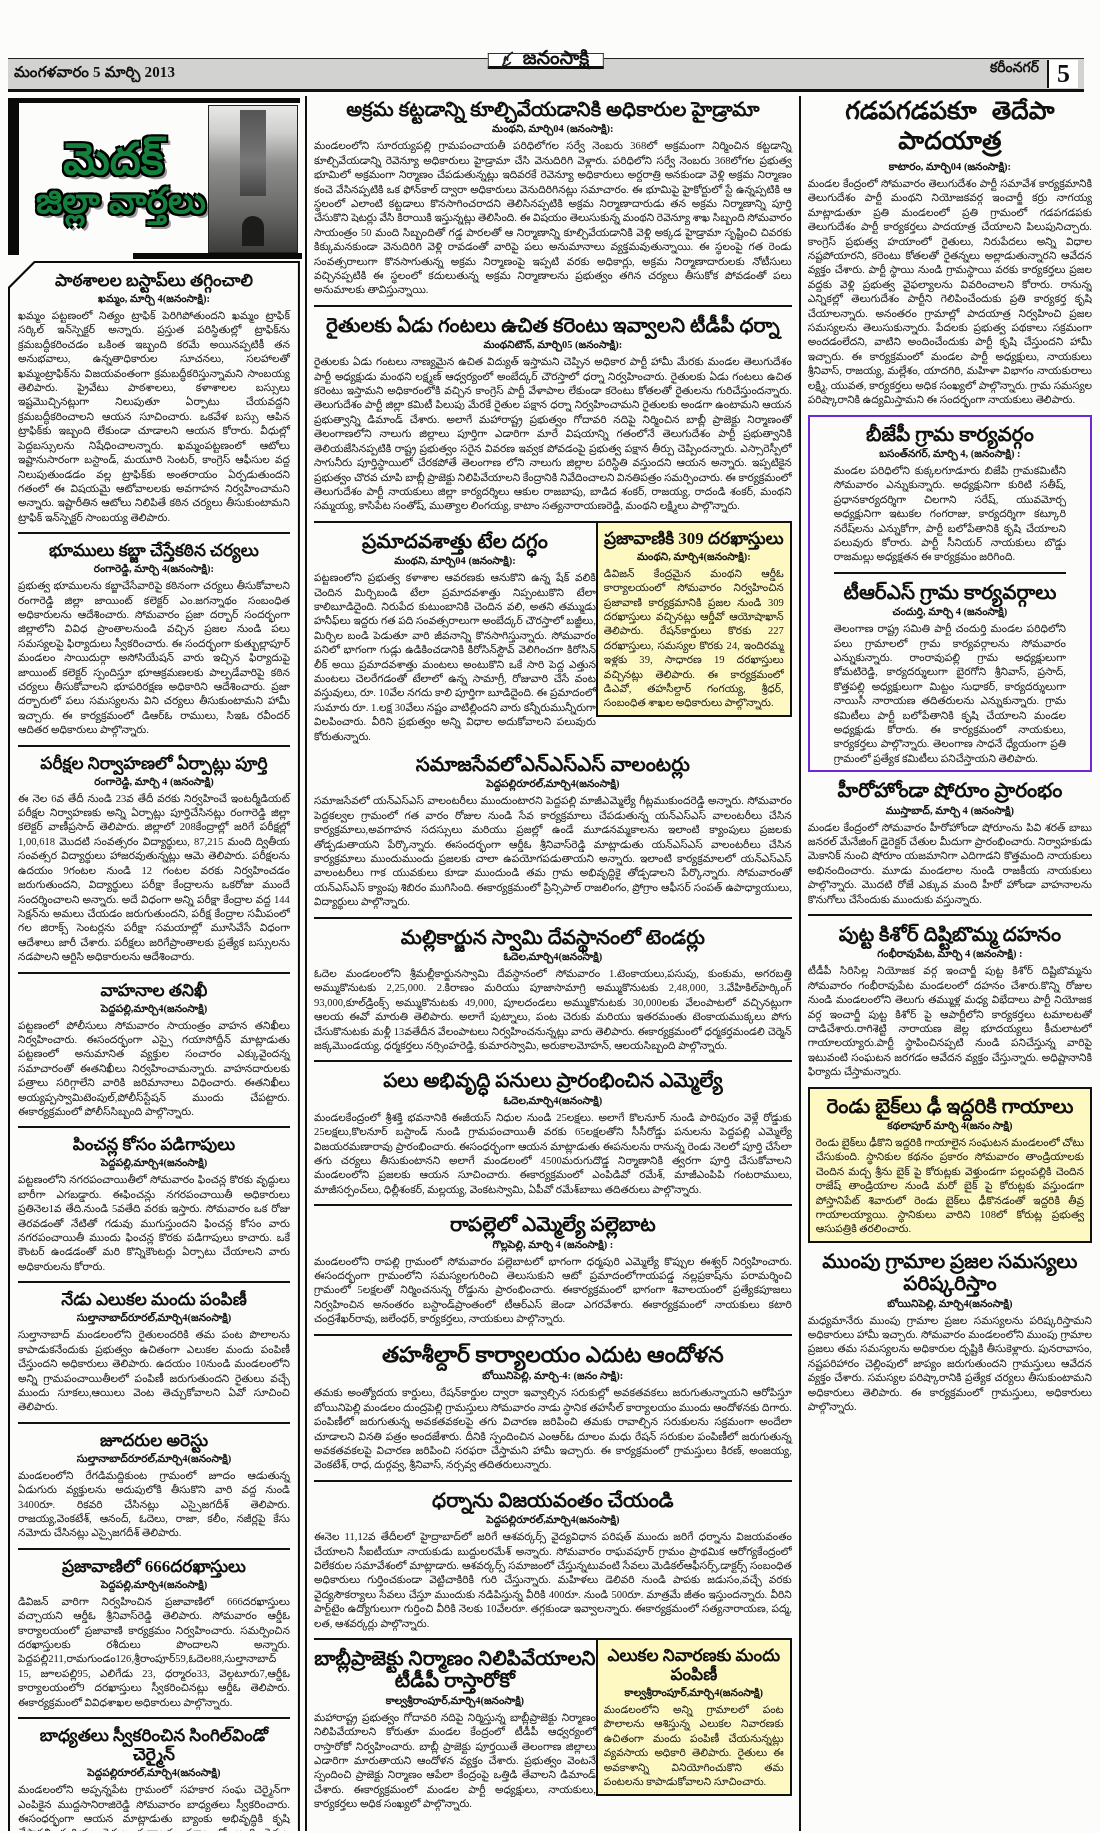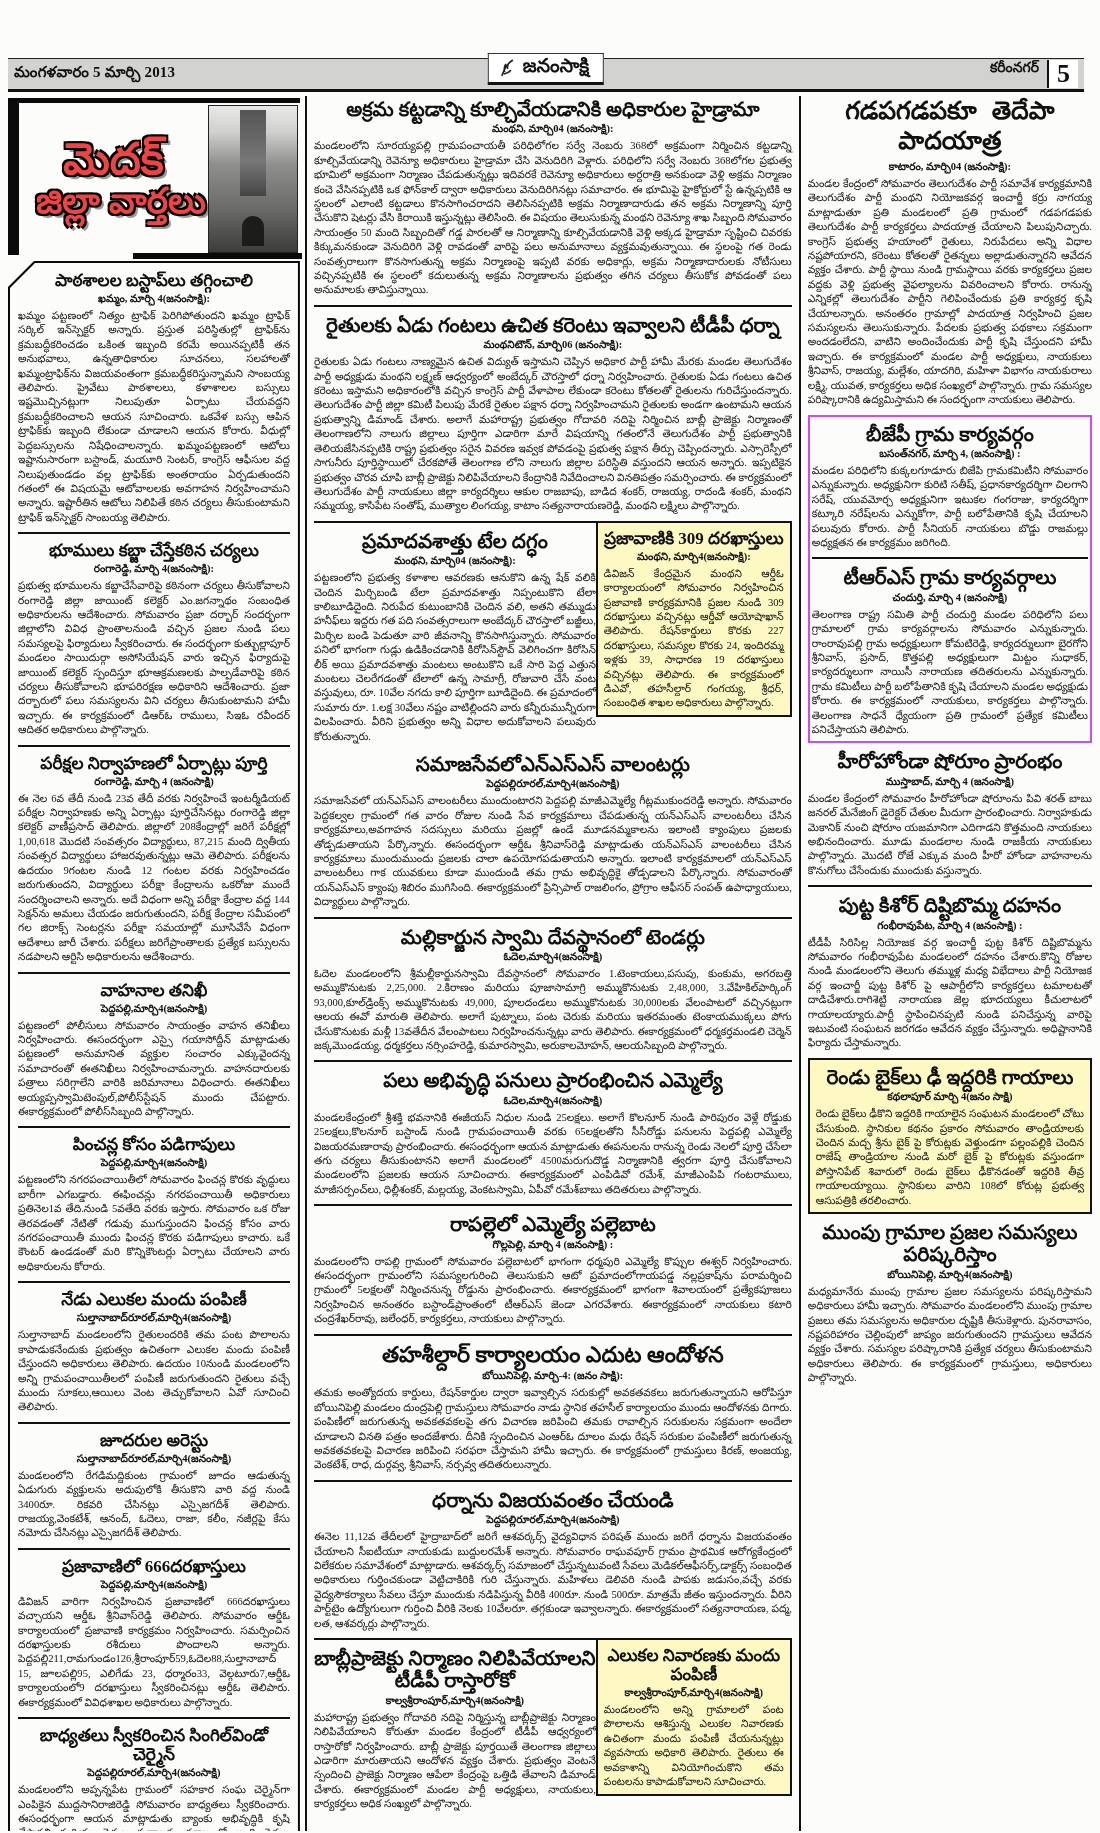--- a/index.html
+++ b/index.html
@@ -12,21 +12,21 @@
   .topstrip{
     margin:58px 16px 0 8px;height:30px;background:#d2d2d0;
     border-top:1px solid #222;border-bottom:3px solid #111;
     display:flex;align-items:center;justify-content:space-between;
     padding:0 6px;position:relative;
   }
   .ed-date{font-weight:bold;font-size:15px;letter-spacing:.2px;}
   .logo-box{
     position:absolute;left:50%;top:-6px;transform:translateX(-50%);
     background:#fff;border:1px solid #333;border-bottom:3px solid #111;
-    padding:2px 14px 2px 10px;display:flex;align-items:center;gap:6px;height:32px;box-sizing:border-box;
+    padding:2px 14px 2px 10px;display:flex;align-items:center;gap:6px;height:16px;box-sizing:border-box;
   }
   .logo-name{font-weight:bold;font-size:19px;}
   .ed-right{display:flex;align-items:flex-start;gap:8px;}
   .ed-name{font-weight:bold;font-size:14px;}
   .page-num{
     background:#fff;border-left:2px solid #111;
     font-size:26px;font-weight:bold;line-height:28px;padding:0 8px;
   }
   
   main{
@@ -39,21 +39,21 @@
   
   .masthead{
     position:relative;height:152px;margin:2px 0 6px 0;
     border-left:11px solid #0a0a0a;border-top:5px solid #0a0a0a;
     display:flex;align-items:center;
   }
   .masthead:after{
     content:"";position:absolute;right:-2px;bottom:-4px;width:60%;height:6px;background:#0a0a0a;
   }
   .mast-title{flex:1;text-align:center;font-weight:bold;line-height:1.05;
-    color:#ef4444;
+    color:#15803d;
     text-shadow:-2px -2px 0 #000,2px -2px 0 #000,-2px 2px 0 #000,2px 2px 0 #000,4px 4px 0 #9a9a9a;
   }
   .mast-line1{font-size:44px;}
   .mast-line2{font-size:36px;padding-left:15px;}
   .church{
     width:88px;height:146px;margin-right:2px;flex:none;border:1px solid #222;
     background:
       linear-gradient(180deg,#e8e8e6 0%,#cfcfcd 18%,#8f8f8d 40%,#6b6b69 70%,#3c3c3a 100%);
     position:relative;
   }
@@ -78,21 +78,21 @@
   .hl-md{font-size:20px;}
   .hl-lg{font-size:22px;}
   .hl-xl{font-size:25px;line-height:1.2;font-family:Liberation Mono, monospace;}
   .dateline{font-weight:bold;text-align:center;font-size:10.5px;margin:0 0 2px 0;}
   .bodytext{font-size:10.6px;line-height:1.36;text-align:justify;text-justify:inter-word;}
   .rule-top{border-top:2px solid #111;padding-top:5px;}
   .boxed{border:2px solid #111;padding:4px 6px;box-sizing:border-box;background:#fef9c3;}
   .split{display:flex;align-items:flex-start;}
   .split .mainpart{flex:1 1 58%;}
   .split .sidebox{flex:0 0 41%;}
-  .group-box{border:2px solid #d946ef;padding:4px 2px;margin:0 0 7px 0;}
+  .group-box{border:2px solid #6d28d9;padding:4px 24px;margin:0 0 7px 0;}
   .group-box article.article:last-child{margin-bottom:0;}
 </style>
 </head>
 <body>
 
 <header class="topstrip">
   <span class="ed-date">మంగళవారం 5 మార్చి 2013</span>
   <span class="logo-box">
     <svg width="18" height="20" viewBox="0 0 18 20">
       <path d="M3 18 C6 10, 8 6, 14 2 M6 14 C5 11, 5 9, 7 6 M9 11 C8 8, 9 6, 11 4 M5 16 C8 15, 10 15, 12 12" stroke="#222" stroke-width="1.6" fill="none"></path>
@@ -166,21 +166,21 @@
   </aside>
 
   <section class="col" id="col-mid">
       <article class="article">
     <div class="headline hl-md">అక్రమ కట్టడాన్ని కూల్చివేయడానికి అధికారుల హైడ్రామా</div>
     <div class="dateline">మంథని, మార్చి04 (జనంసాక్షి):</div>
     <div class="bodytext">మండలంలోని సూరయ్యపల్లి గ్రామపంచాయతీ పరిధిలోగల సర్వే నెంబరు 368లో అక్రమంగా నిర్మించిన కట్టడాన్ని కూల్చివేయడాన్ని రెవెన్యూ అధికారులు హైడ్రామా చేసి వెనుదిరిగి వెళ్లారు. పరిధిలోని సర్వే నెంబరు 368లోగల ప్రభుత్వ భూమిలో అక్రమంగా నిర్మాణం చేపడుతున్నట్లు ఇదివరకే రెవెన్యూ అధికారులు అర్దరాత్రి అనకుండా వెళ్లి అక్రమ నిర్మాణం కంచె వేసినప్పటికి ఒక ఫోన్‌కాల్ ద్వారా అధికారులు వెనుదిరిగినట్లు సమాచారం. ఈ భూమిపై హైకోర్టులో స్టే ఉన్నప్పటికి ఆ స్థలంలో ఎలాంటి కట్టడాలు కొనసాగించరాదని తెలిసినప్పటికి అక్రమ నిర్మాణాదారుడు తన అక్రమ నిర్మాణాన్ని పూర్తి చేసుకొని షెటర్లు వేసి కిరాయికి ఇస్తున్నట్లు తెలిసింది. ఈ విషయం తెలుసుకున్న మంథని రెవెన్యూ శాఖ సిబ్బంది సోమవారం సాయంత్రం 50 మంది సిబ్బందితో గడ్డ పారలతో ఆ నిర్మాణాన్ని కూల్చివేయడానికి వెళ్లి అక్కడ హైడ్రామా సృష్టించి చివరకు కిక్కుమనకుండా వెనుదిరిగి వెళ్లి రావడంతో వారిపై పలు అనుమానాలు వ్యక్తమవుతున్నాయి. ఈ స్థలంపై గత రెండు సంవత్సరాలుగా కొనసాగుతున్న అక్రమ నిర్మాణంపై ఇప్పటి వరకు అధికార్లు, అక్రమ నిర్మాణాదారులకు నోటీసులు వచ్చినప్పటికి ఈ స్థలంలో కదులుతున్న అక్రమ నిర్మాణాలను ప్రభుత్వం తగిన చర్యలు తీసుకోక పోవడంతో పలు అనుమాలకు తావిస్తున్నాయి.</div>
   </article>
       <article class="article rule-top">
     <div class="headline hl-md">రైతులకు ఏడు గంటలు ఉచిత కరెంటు ఇవ్వాలని టీడీపీ ధర్నా</div>
-    <div class="dateline">మంథనిటౌన్, మార్చి06 (జనంసాక్షి):</div>
+    <div class="dateline">మంథనిటౌన్, మార్చి05 (జనంసాక్షి):</div>
     <div class="bodytext">రైతులకు ఏడు గంటలు నాణ్యమైన ఉచిత విద్యుత్ ఇస్తామని చెప్పిన అధికార పార్టీ హామీ మేరకు మండల తెలుగుదేశం పార్టీ అధ్యక్షుడు మంథని లక్ష్మణ్ ఆధ్వర్యంలో అంబేద్కర్ చౌరస్తాలో ధర్నా నిర్వహించారు. రైతులకు ఏడు గంటలు ఉచిత కరెంటు ఇస్తామని అధికారంలోకి వచ్చిన కాంగ్రెస్ పార్టీ వేళాపాల లేకుండా కరెంటు కోతలతో రైతులను గురిచేస్తుందన్నారు. తెలుగుదేశం పార్టీ జిల్లా కమిటీ పిలుపు మేరకే రైతుల పక్షాన ధర్నా నిర్వహించామని రైతులకు అండగా ఉంటామని ఆయన ప్రభుత్వాన్ని డిమాండ్ చేశారు. అలాగే మహారాష్ట్ర ప్రభుత్వం గోదావరి నదిపై నిర్మించిన బాబ్లీ ప్రాజెక్టు నిర్మాణంతో తెలంగాణలోని నాలుగు జిల్లాలు పూర్తిగా ఎడారిగా మారే విషయాన్ని గతంలోనే తెలుగుదేశం పార్టీ ప్రభుత్వానికి తెలియజేసినప్పటికి రాష్ట్ర ప్రభుత్వం సరైన వివరణ ఇవ్వక పోవడంపై ప్రభుత్వ పక్షాన తీర్పు చెప్పిందన్నారు. ఎస్సారెస్పీలో సాగునీరు పూర్తిస్థాయిలో చేరకపోతే తెలంగాణ లోని నాలుగు జిల్లాల పరిస్థితి వస్తుందని ఆయన అన్నారు. ఇప్పటికైన ప్రభుత్వం చొరవ చూపి బాబ్లీ ప్రాజెక్టు నిలిపివేయాలని కేంద్రానికి నివేదించాలని వినతిపత్రం సమర్పించారు. ఈ కార్యక్రమంలో తెలుగుదేశం పార్టీ నాయకులు జిల్లా కార్యదర్శిలు ఆకుల రాజబాపు, బాడిద శంకర్, రాజయ్య, రాదండి శంకర్, మంథని సమ్మయ్య, కాసిపేట సంతోష్, ముత్యాల లింగయ్య, కాటాం సత్యనారాయణరెడ్డి, మంథని లక్ష్మిలు పాల్గొన్నారు.</div>
   </article>
       <div class="split">
         <article class="article rule-top mainpart">
     <div class="headline hl-md">ప్రమాదవశాత్తు టేల దగ్ధం</div>
     <div class="dateline">మంథని, మార్చి04 (జనంసాక్షి):</div>
     <div class="bodytext">పట్టణంలోని ప్రభుత్వ కళాశాల ఆవరణకు ఆనుకొని ఉన్న షేక్ వలికి చెందిన మిర్చిబండి టేలా ప్రమాదవశాత్తు నిప్పంటుకొని టేలా కాలిబూడిదైంది. నిరుపేద కుటుంబానికి చెందిన వలి, అతని తమ్ముడు హనీఫ్‌లు ఇద్దరు గత పది సంవత్సరాలుగా అంబేద్కర్ చౌరస్తాలో బజ్జీలు, మిర్చిల బండి పెడుతూ వారి జీవనాన్ని కొనసాగిస్తున్నారు. సోమవారం పనిలో భాగంగా గుడ్లు ఉడికించడానికి కిరోసిన్‌స్టౌవ్ వెలిగించగా కిరోసిన్ లీక్ అయి ప్రమాదవశాత్తు మంటలు అంటుకొని ఒకే సారి పెద్ద ఎత్తున మంటలు చెలరేగడంతో టేలాలో ఉన్న సామాగ్రీ, రోజువారి చేసే వంట వస్తువులు, రూ. 10వేల నగదు కాలి పూర్తిగా బూడిదైంది. ఈ ప్రమాదంలో సుమారు రూ. 1.లక్ష 30వేలు నష్టం వాటిల్లిందని వారు కన్నీరుమున్నీరుగా విలపించారు. వీరిని ప్రభుత్వం అన్ని విధాల అదుకోవాలని పలువురు కోరుతున్నారు.</div>
   </article>
         <article class="article boxed sidebox">
     <div class="headline">ప్రజావాణికి 309 దరఖాస్తులు</div>

